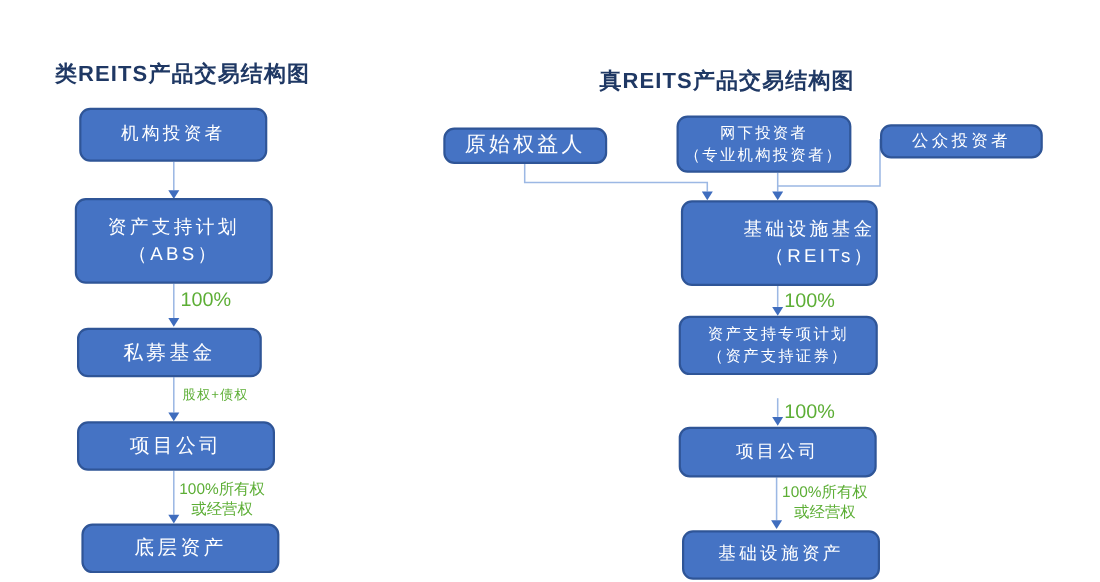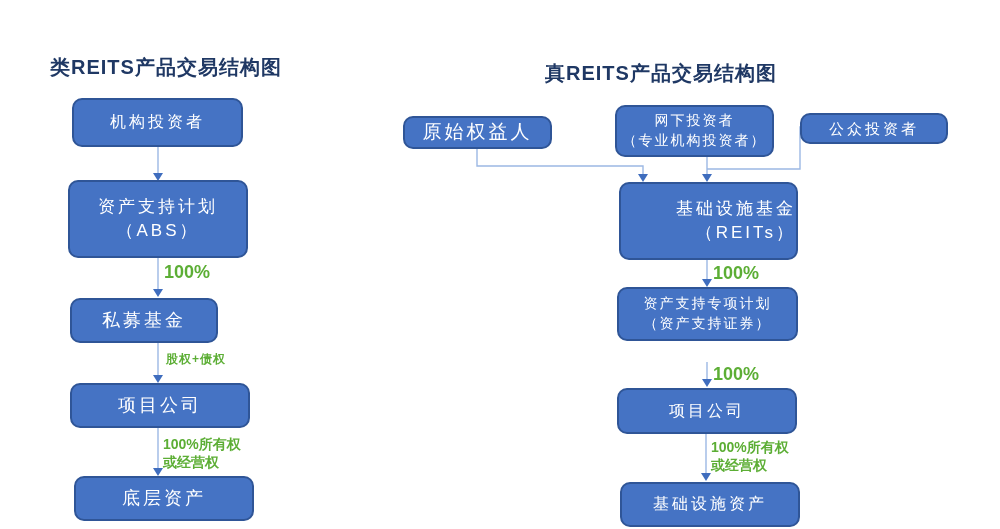--- a/index.html
+++ b/index.html
@@ -44,30 +44,31 @@
     display:flex;flex-direction:column;
     align-items:center;justify-content:center;
     text-align:center;
     letter-spacing:3px;
     line-height:1.4;
     white-space:nowrap;
   }
   .edge-label{
     position:absolute;
     color:var(--green);
-    font-weight:bold;
+    font-weight:normal;
     white-space:nowrap;
+    text-align:center;
   }
   .edge-label span{display:block;}
 
   
   #lt{left:50px;top:29px;}
   #l1{left:72px;top:73px;width:171px;height:49px;font-size:16px;}
   #l2{left:68px;top:155px;width:180px;height:78px;font-size:17px;}
-  #l3{left:70px;top:273px;width:148px;height:45px;font-size:18px;}
+  #l3{left:70px;top:273px;width:168px;height:45px;font-size:18px;}
   #l4{left:70px;top:358px;width:180px;height:45px;font-size:18px;}
   #l5{left:74px;top:451px;width:180px;height:45px;font-size:18px;}
   #le1{left:164px;top:237px;font-size:18px;}
   #le2{left:166px;top:326px;font-size:12px;letter-spacing:1px;}
   #le3{left:163px;top:410px;font-size:14px;line-height:18px;}
 
   
   #rt{left:545px;top:35px;}
   #r1{left:403px;top:91px;width:149px;height:33px;font-size:19px;}
   #r2{left:615px;top:80px;width:159px;height:52px;font-size:14px;letter-spacing:2px;}

